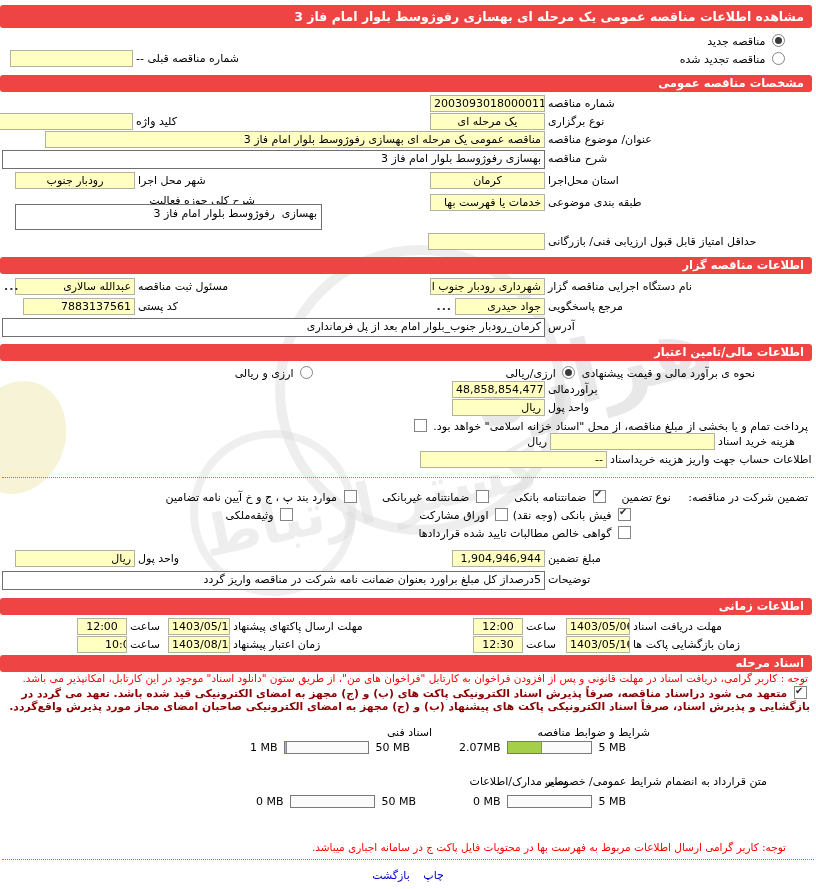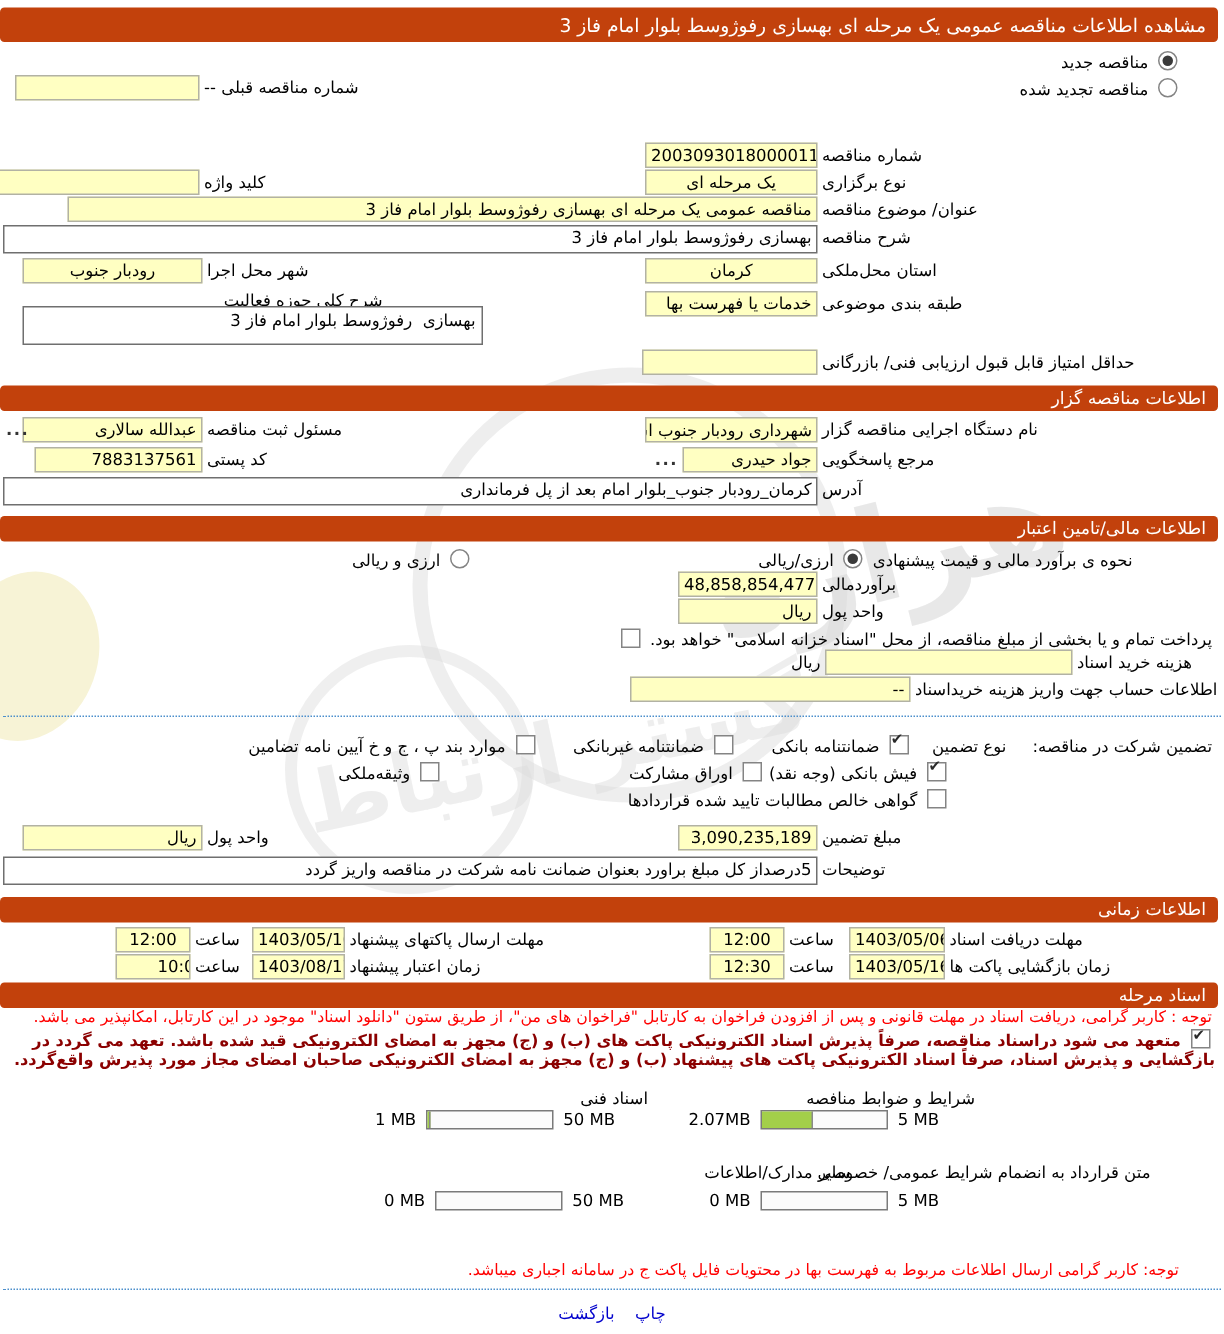--- a/index.html
+++ b/index.html
@@ -13,21 +13,21 @@
   
   .wm{position:absolute;inset:0;z-index:0;pointer-events:none;}
   .wm .c1{position:absolute;left:275px;top:245px;width:270px;height:270px;border:10px solid #d9d9d9;border-radius:50%;opacity:.45;}
   .wm .c2{position:absolute;left:190px;top:430px;width:150px;height:150px;border:8px solid #dcdcdc;border-radius:50%;opacity:.45;}
   .wm .t1{position:absolute;left:470px;top:320px;font-size:86px;font-weight:bold;color:#d7d7d7;transform:rotate(-14deg);opacity:.55;}
   .wm .t2{position:absolute;left:200px;top:470px;font-size:56px;font-weight:bold;color:#dedede;transform:rotate(-12deg);opacity:.5;}
   .wm .blob{position:absolute;left:-30px;top:380px;width:95px;height:115px;background:#f3eec4;border-radius:50%;transform:rotate(20deg);opacity:.7;}
 
   .row{position:absolute;left:0;right:0;height:20px;z-index:2;}
   .titlebar,.secbar{
-    position:absolute;left:0;right:4px;background:#c2410c;color:#fff;font-weight:normal;
+    position:absolute;left:0;right:4px;background:#ef4444;color:#fff;font-weight:bold;
     border-radius:3px;padding-right:8px;box-sizing:border-box;z-index:2;
   }
   .titlebar{top:5px;height:23px;line-height:23px;font-size:12.5px;}
   .secbar{height:17px;line-height:17px;font-size:11.5px;}
 
   .fld{position:absolute;top:0;box-sizing:border-box;height:17px;background:#fff;z-index:2;}
   .fld.yellow{background:#ffffc2;border:1px solid #b2b2a4;}
   .fld.white{background:#ffffff;border:1px solid #6f6f6f;height:19px;}
   .fld .val{display:block;height:100%;padding:1px 3px;white-space:nowrap;overflow:hidden;font-size:11px;line-height:14px;}
   .ta-c .val{text-align:center;}
@@ -83,20 +83,21 @@
     <span class="grp" style="right:28px;">
       <span class="rd"></span>
       <span>مناقصه تجدید شده</span>
     </span>
     <div class="fld yellow" style="right:683px;width:123px;">
       <span class="val"></span>
       <span class="lblR">شماره مناقصه قبلی --</span>
     </div>
   </div>
 
+  <div class="secbar" style="top:75px;">مشخصات مناقصه عمومی</div>
 
   <div class="row" style="top:95px;margin-left:34px;">
     <div class="fld yellow ltr" style="right:271px;width:115px;">
       <span class="val">2003093018000011</span>
       <span class="lblR">شماره مناقصه</span>
     </div>
   </div>
 
   <div class="row" style="top:113px;">
     <div class="fld yellow ta-c" style="right:271px;width:115px;">
@@ -119,21 +120,21 @@
   <div class="row" style="top:150px;">
     <div class="fld white ta-r" style="right:271px;width:543px;">
       <span class="val">بهسازی  رفوژوسط بلوار امام فاز 3</span>
       <span class="lblR">شرح مناقصه</span>
     </div>
   </div>
 
   <div class="row" style="top:172px;">
     <div class="fld yellow ta-c" style="right:271px;width:115px;">
       <span class="val">کرمان</span>
-      <span class="lblR">استان محل‌ملکی</span>
+      <span class="lblR">استان محل‌اجرا</span>
     </div>
     <div class="fld yellow ta-c" style="right:681px;width:120px;">
       <span class="val">رودبار جنوب</span>
       <span class="lblR">شهر محل اجرا</span>
     </div>
   </div>
 
   <div class="row" style="top:194px;">
     <div class="fld yellow ta-r" style="right:271px;width:115px;">
       <span class="val">خدمات یا فهرست بها</span>
@@ -263,21 +264,21 @@
   </div>
   <div class="row" style="top:524px;">
     <span class="grp" style="right:182px;">
       <span class="cb"></span>
       <span>گواهی  خالص مطالبات تایید شده قراردادها</span>
     </span>
   </div>
 
   <div class="row" style="top:550px;">
     <div class="fld yellow ltr" style="right:271px;width:93px;">
-      <span class="val">3,090,235,189</span>
+      <span class="val">1,904,946,944</span>
       <span class="lblR">مبلغ  تضمین</span>
     </div>
     <div class="fld yellow ta-r" style="right:681px;width:120px;">
       <span class="val">ریال</span>
       <span class="lblR">واحد پول</span>
     </div>
   </div>
 
   <div class="row" style="top:571px;">
     <div class="fld white ta-r" style="right:271px;width:543px;">

